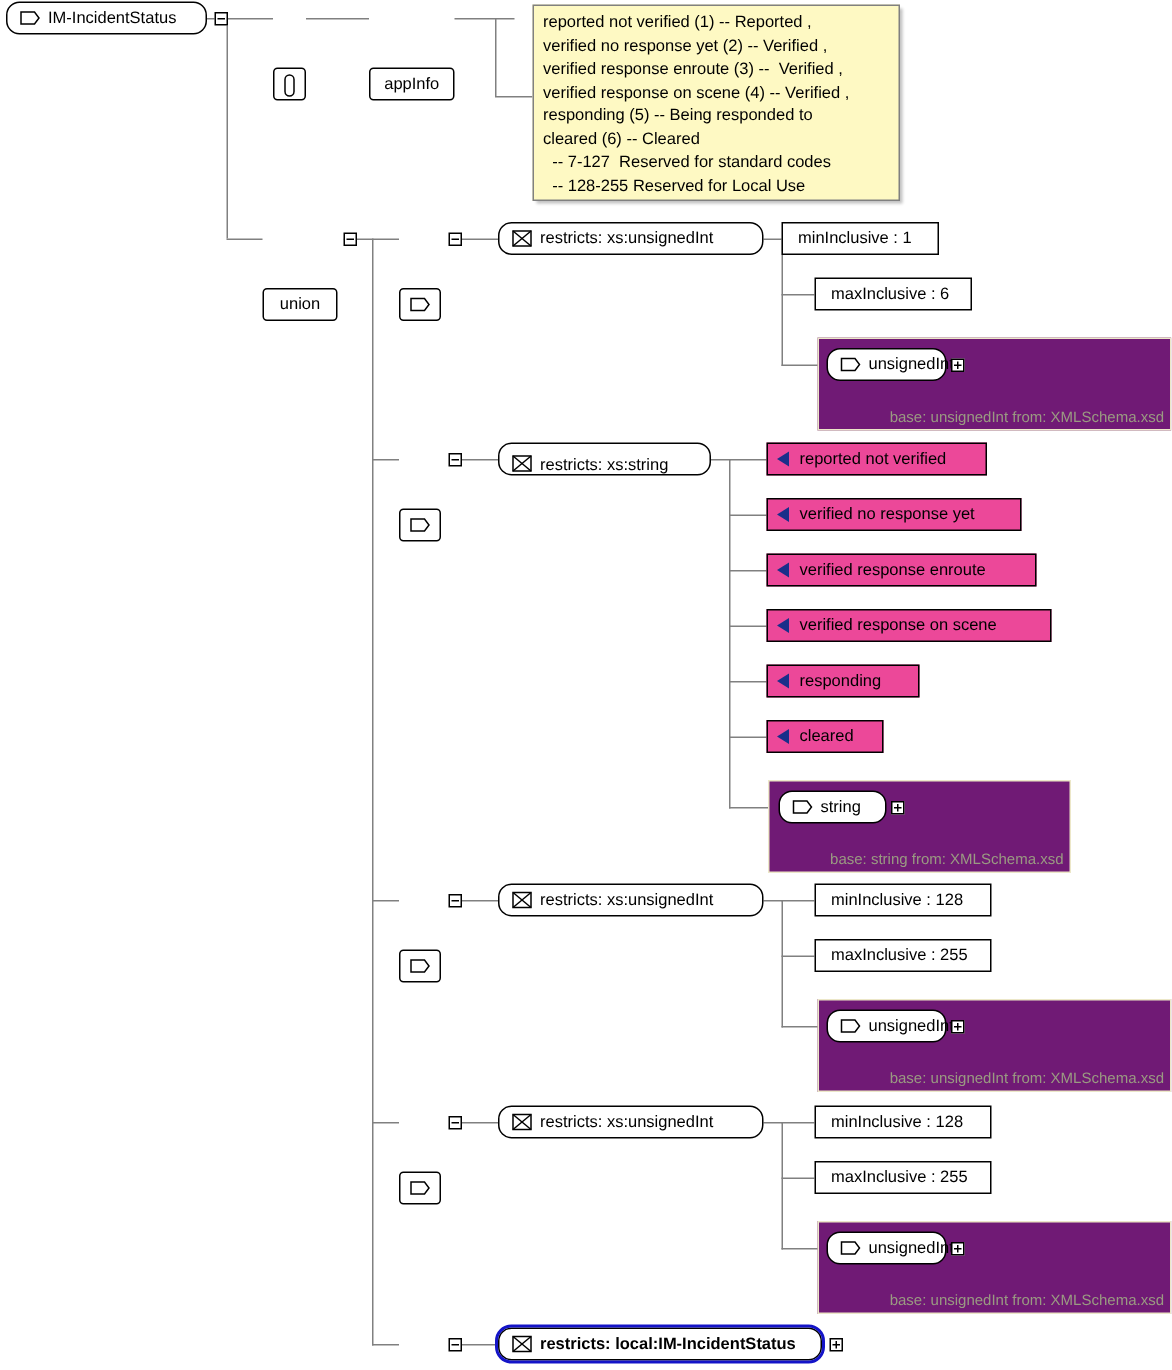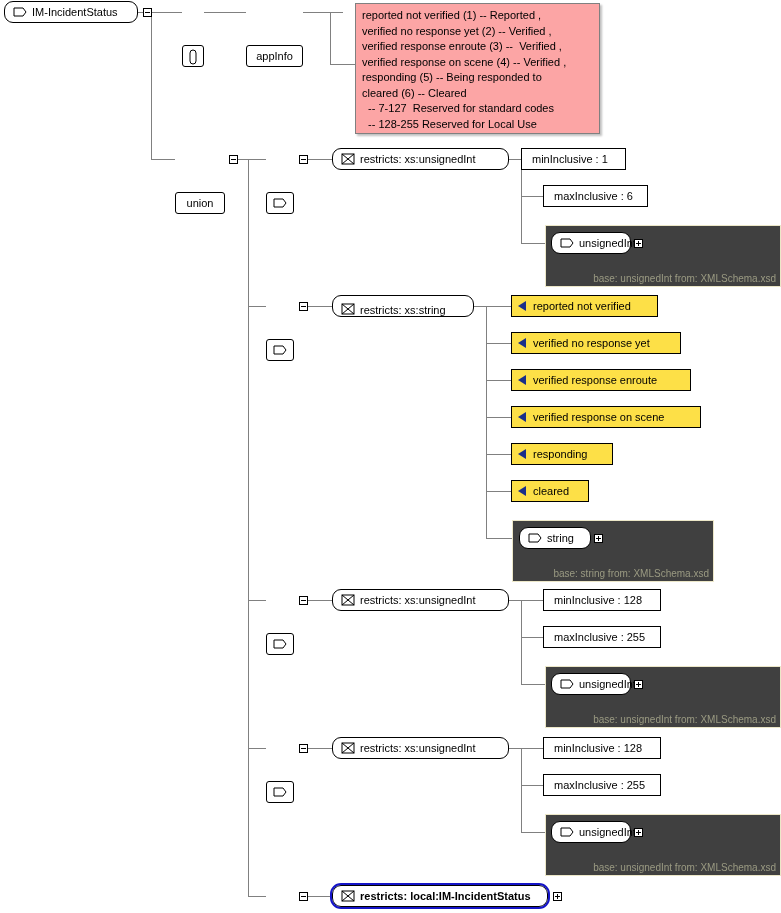--- a/index.html
+++ b/index.html
@@ -81,50 +81,50 @@
     width: 1px;
     height: 5px;
     background: #000000;
   }
 
   
   .annot {
     position: absolute;
     box-sizing: border-box;
     border: 1px solid #808080;
-    background: #fca5a5;
+    background: #fef9c3;
     padding: 4px 6px;
     font-size: 11px;
     line-height: 15.5px;
     color: #000000;
     white-space: pre;
     box-shadow: 2px 2px 2px rgba(0,0,0,0.25);
   }
 
   
   .basepanel {
     position: absolute;
     box-sizing: border-box;
-    background: #404040;
+    background: #701a75;
     border: 1px solid #ece7c8;
   }
   .basepanel .basetext {
     position: absolute;
     right: 4px;
     bottom: 2px;
     font-size: 10px;
     color: #9a9a82;
     white-space: nowrap;
   }
 
   
   .enumnode {
     position: absolute;
     box-sizing: border-box;
-    background: #fde047;
+    background: #ec4899;
     border: 1px solid #000000;
     height: 22px;
     display: flex;
     align-items: center;
     padding: 0 9px 0 6px;
     white-space: nowrap;
     font-size: 11px;
   }
   .arrow {
     width: 0;

